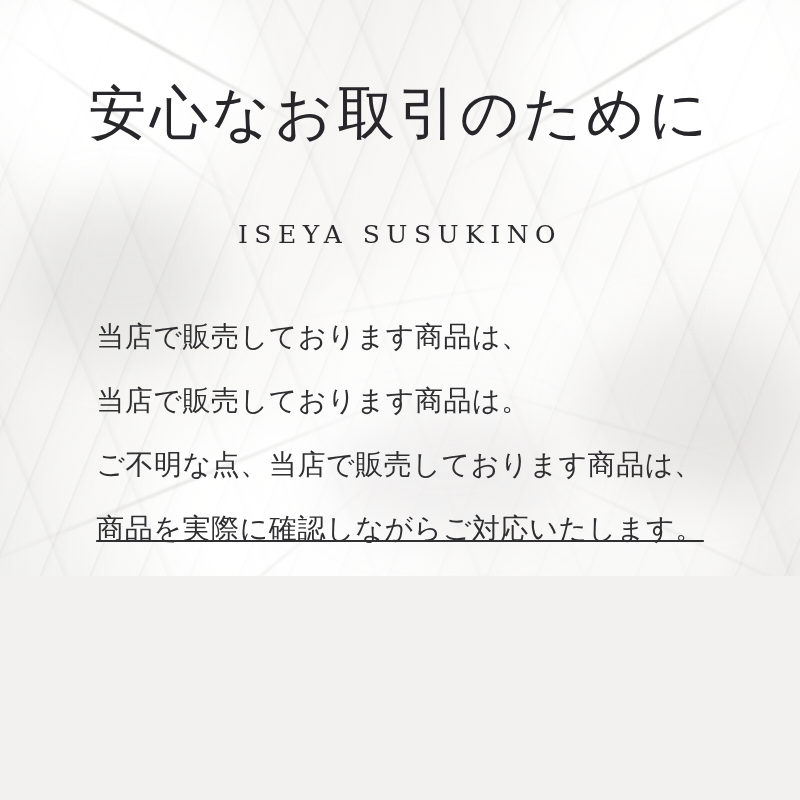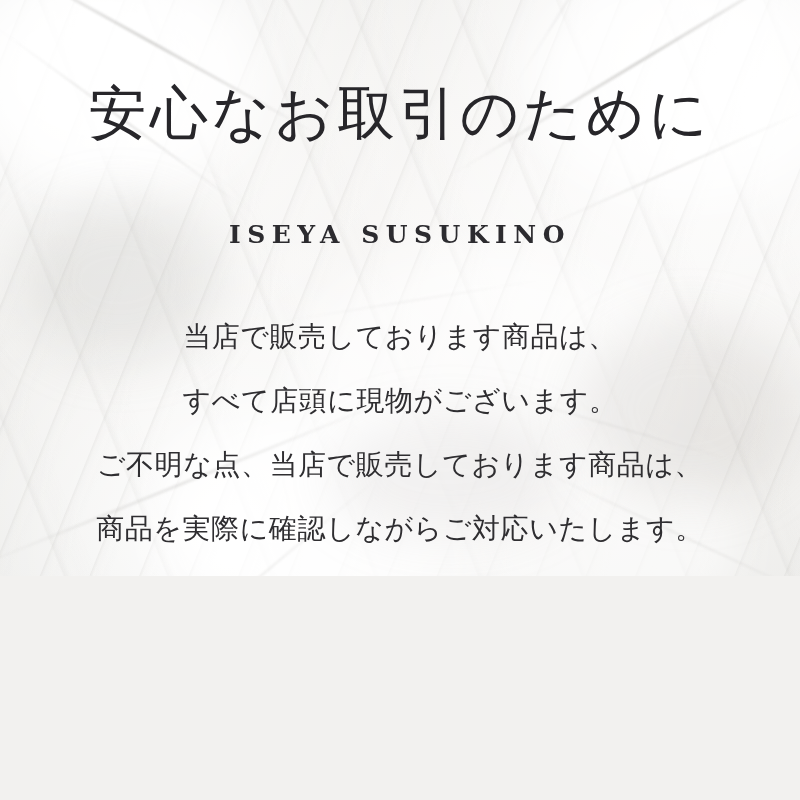--- a/index.html
+++ b/index.html
@@ -104,44 +104,43 @@
     color: #27262a;
     margin-top: 84px;
     white-space: nowrap;
   }
 
   .brand {
     margin: 0;
     padding: 0;
     margin-top: 78px;
     font-family: "DejaVu Serif", "Liberation Serif", serif;
-    font-weight: 700;
+    font-weight: 400;
     font-size: 25px;
     letter-spacing: 0.26em;
     color: #2c2b2f;
     white-space: nowrap;
   }
 
   .body-copy {
     margin: 12px;
     padding: 0;
     margin-top: 74px;
     list-style: none;
-    text-align: center;
   }
   .body-copy li {
     font-family: "DejaVu Sans", "Liberation Sans", sans-serif;
     font-size: 28px;
     line-height: 1;
     letter-spacing: 0.02em;
     color: #2f2e31;
     margin-bottom: 36px;
     white-space: nowrap;
   }
-  .body-copy li:last-child { margin-bottom: 0; }
+  .body-copy li:last-child { margin-bottom: 0; text-decoration: underline; }
 </style>
 </head>
 <body>
 
 <div class="banner">
 
   <div class="marble-base"></div>
   <div class="marble-grain"></div>
 
   <div class="smudge s1"></div>
@@ -167,19 +166,19 @@
   <div class="vein v12"></div>
 
   <div class="content">
 
     <h1 class="headline">安心なお取引のために</h1>
 
     <div class="brand">ISEYA SUSUKINO</div>
 
     <ul class="body-copy">
       <li>当店で販売しております商品は、</li>
-      <li>すべて店頭に現物がございます。</li>
+      <li>当店で販売しております商品は。</li>
       <li>ご不明な点、当店で販売しております商品は、</li>
       <li>商品を実際に確認しながらご対応いたします。</li>
     </ul>
 
   </div>
 </div>
 
 </body></html>

